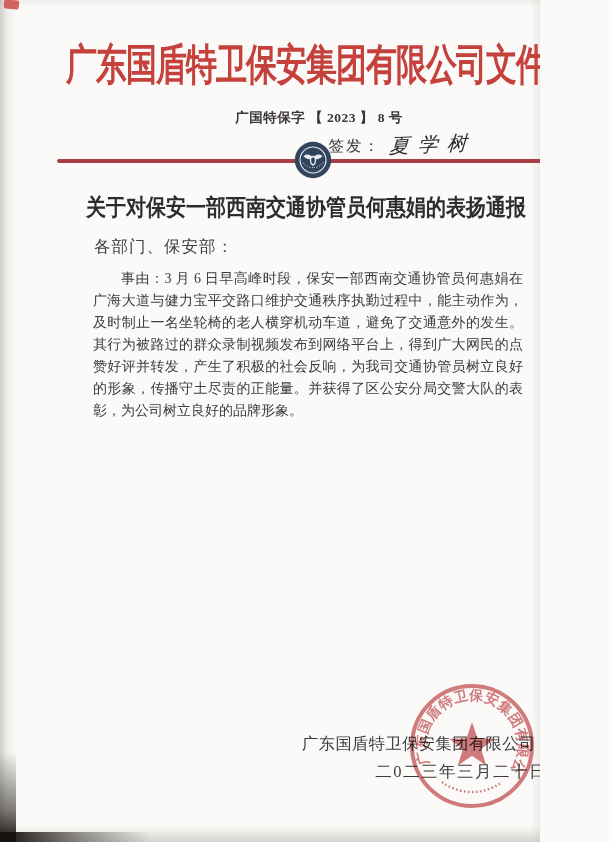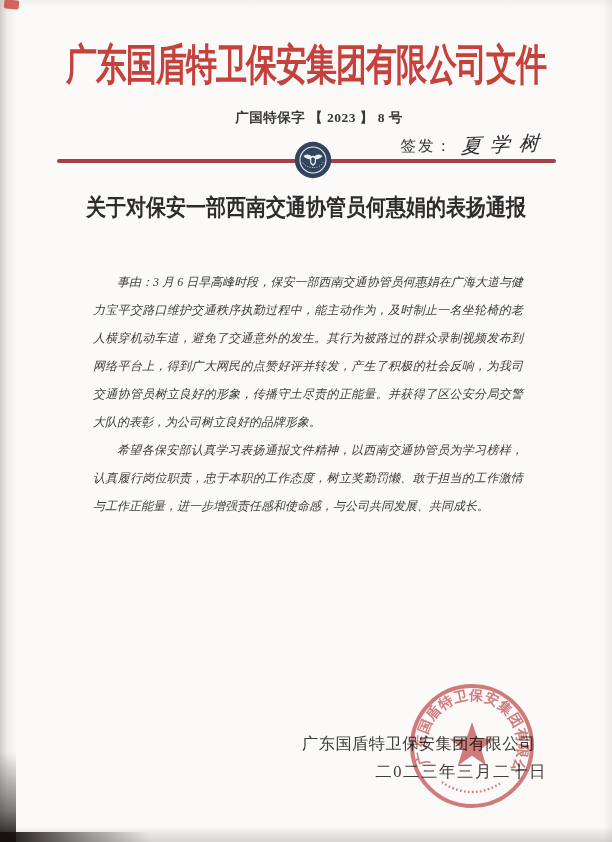--- a/index.html
+++ b/index.html
@@ -3,21 +3,21 @@
 <meta charset="utf-8">
 <style>
   html,body{margin:0;padding:0;}
   body{
     width:612px;height:842px;
     font-family:"Liberation Serif","DejaVu Serif",serif;
     background:#fbfaf8;
     overflow:hidden;
   }
   .page{
-    position:relative;width:612px;height:842px;
+    position:relative;width:540px;height:842px;
     background:
       linear-gradient(90deg, rgba(138,132,124,.38) 0px, rgba(138,132,124,.12) 7px, rgba(138,132,124,0) 16px),
       linear-gradient(270deg, rgba(150,145,138,.14) 0px, rgba(150,145,138,0) 9px),
       linear-gradient(0deg, rgba(120,114,106,.28) 0px, rgba(120,114,106,0) 16px),
       linear-gradient(180deg, rgba(150,145,138,.10) 0px, rgba(150,145,138,0) 8px),
       #fbfaf8;
     overflow:hidden;
   }
   .corner-dark{
     position:absolute;left:0;bottom:0;width:16px;height:90px;
@@ -64,23 +64,22 @@
     text-align:center;font-weight:bold;font-size:20px;color:#2c2c2c;
     transform:scaleY(1.15);transform-origin:50% 50%;
     letter-spacing:0;white-space:nowrap;
   }
   .salutation{
     position:absolute;left:94px;top:236px;
     font-size:16.5px;color:#3f3f3f;letter-spacing:1px;
   }
   .body-flow{
     position:absolute;left:93px;top:268px;width:430px;
-    font-size:12px;line-height:28px;color:#3d3c3b;
+    font-size:14px;line-height:22px;color:#3d3c3b;
     text-align:justify;
-    font-style:italic;
   }
   .body-flow p{margin:0;text-indent:2em;}
   .closing{margin-top:0;}
   .sig-company{
     position:absolute;left:302px;top:733px;width:230px;
     text-align:center;font-size:16.2px;letter-spacing:.5px;color:#3d3c3b;
     white-space:nowrap;
   }
   .sig-date{
     position:absolute;left:337px;top:761px;width:210px;
@@ -115,24 +114,24 @@
     <path d="M19 26.5 A11 11 0 0 1 8.6 21" fill="none" stroke="#e9edf3" stroke-width="1" stroke-dasharray="1 1.6"></path>
     <path d="M29.4 21 A11 11 0 0 1 19 26.5" fill="none" stroke="#e9edf3" stroke-width="1" stroke-dasharray="1 1.6"></path>
     <path d="M9.5 15 Q14 12 18 15.5 L19 19 L14 18 Q10.5 17 9.5 15 Z" fill="#e9edf3"></path>
     <path d="M28.5 15 Q24 12 20 15.5 L19 19 L24 18 Q27.5 17 28.5 15 Z" fill="#e9edf3"></path>
     <path d="M19 14.5 L22 16.5 L22 21 Q22 23.5 19 25 Q16 23.5 16 21 L16 16.5 Z" fill="#e9edf3"></path>
     <path d="M19 16.3 L20.8 17.6 L20.8 20.8 Q20.8 22.3 19 23.2 Q17.2 22.3 17.2 20.8 L17.2 17.6 Z" fill="#33455e"></path>
   </svg>
 
   <div class="doc-title">关于对保安一部西南交通协管员何惠娟的表扬通报</div>
 
+  <div class="salutation">各部门、保安部：</div>
 
   <div class="body-flow">
     <p>事由：3 月 6 日早高峰时段，保安一部西南交通协管员何惠娟在广海大道与健力宝平交路口维护交通秩序执勤过程中，能主动作为，及时制止一名坐轮椅的老人横穿机动车道，避免了交通意外的发生。其行为被路过的群众录制视频发布到网络平台上，得到广大网民的点赞好评并转发，产生了积极的社会反响，为我司交通协管员树立良好的形象，传播守土尽责的正能量。并获得了区公安分局交警大队的表彰，为公司树立良好的品牌形象。</p>
-    <p>希望各保安部认真学习表扬通报文件精神，以西南交通协管员为学习榜样，认真履行岗位职责，忠于本职的工作态度，树立奖勤罚懒、敢于担当的工作激情与工作正能量，进一步增强责任感和使命感，与公司共同发展、共同成长。</p>
   </div>
 
   <div class="sig-company">广东国盾特卫保安集团有限公司</div>
 
   <div class="sig-date">二0二三年三月二十日</div>
 
   <svg class="seal" viewBox="0 0 136 136">
     <defs>
       <path id="sealArc" d="M 26.3 87.4 A 46 46 0 1 1 109.7 87.4" fill="none"></path>
     </defs>

